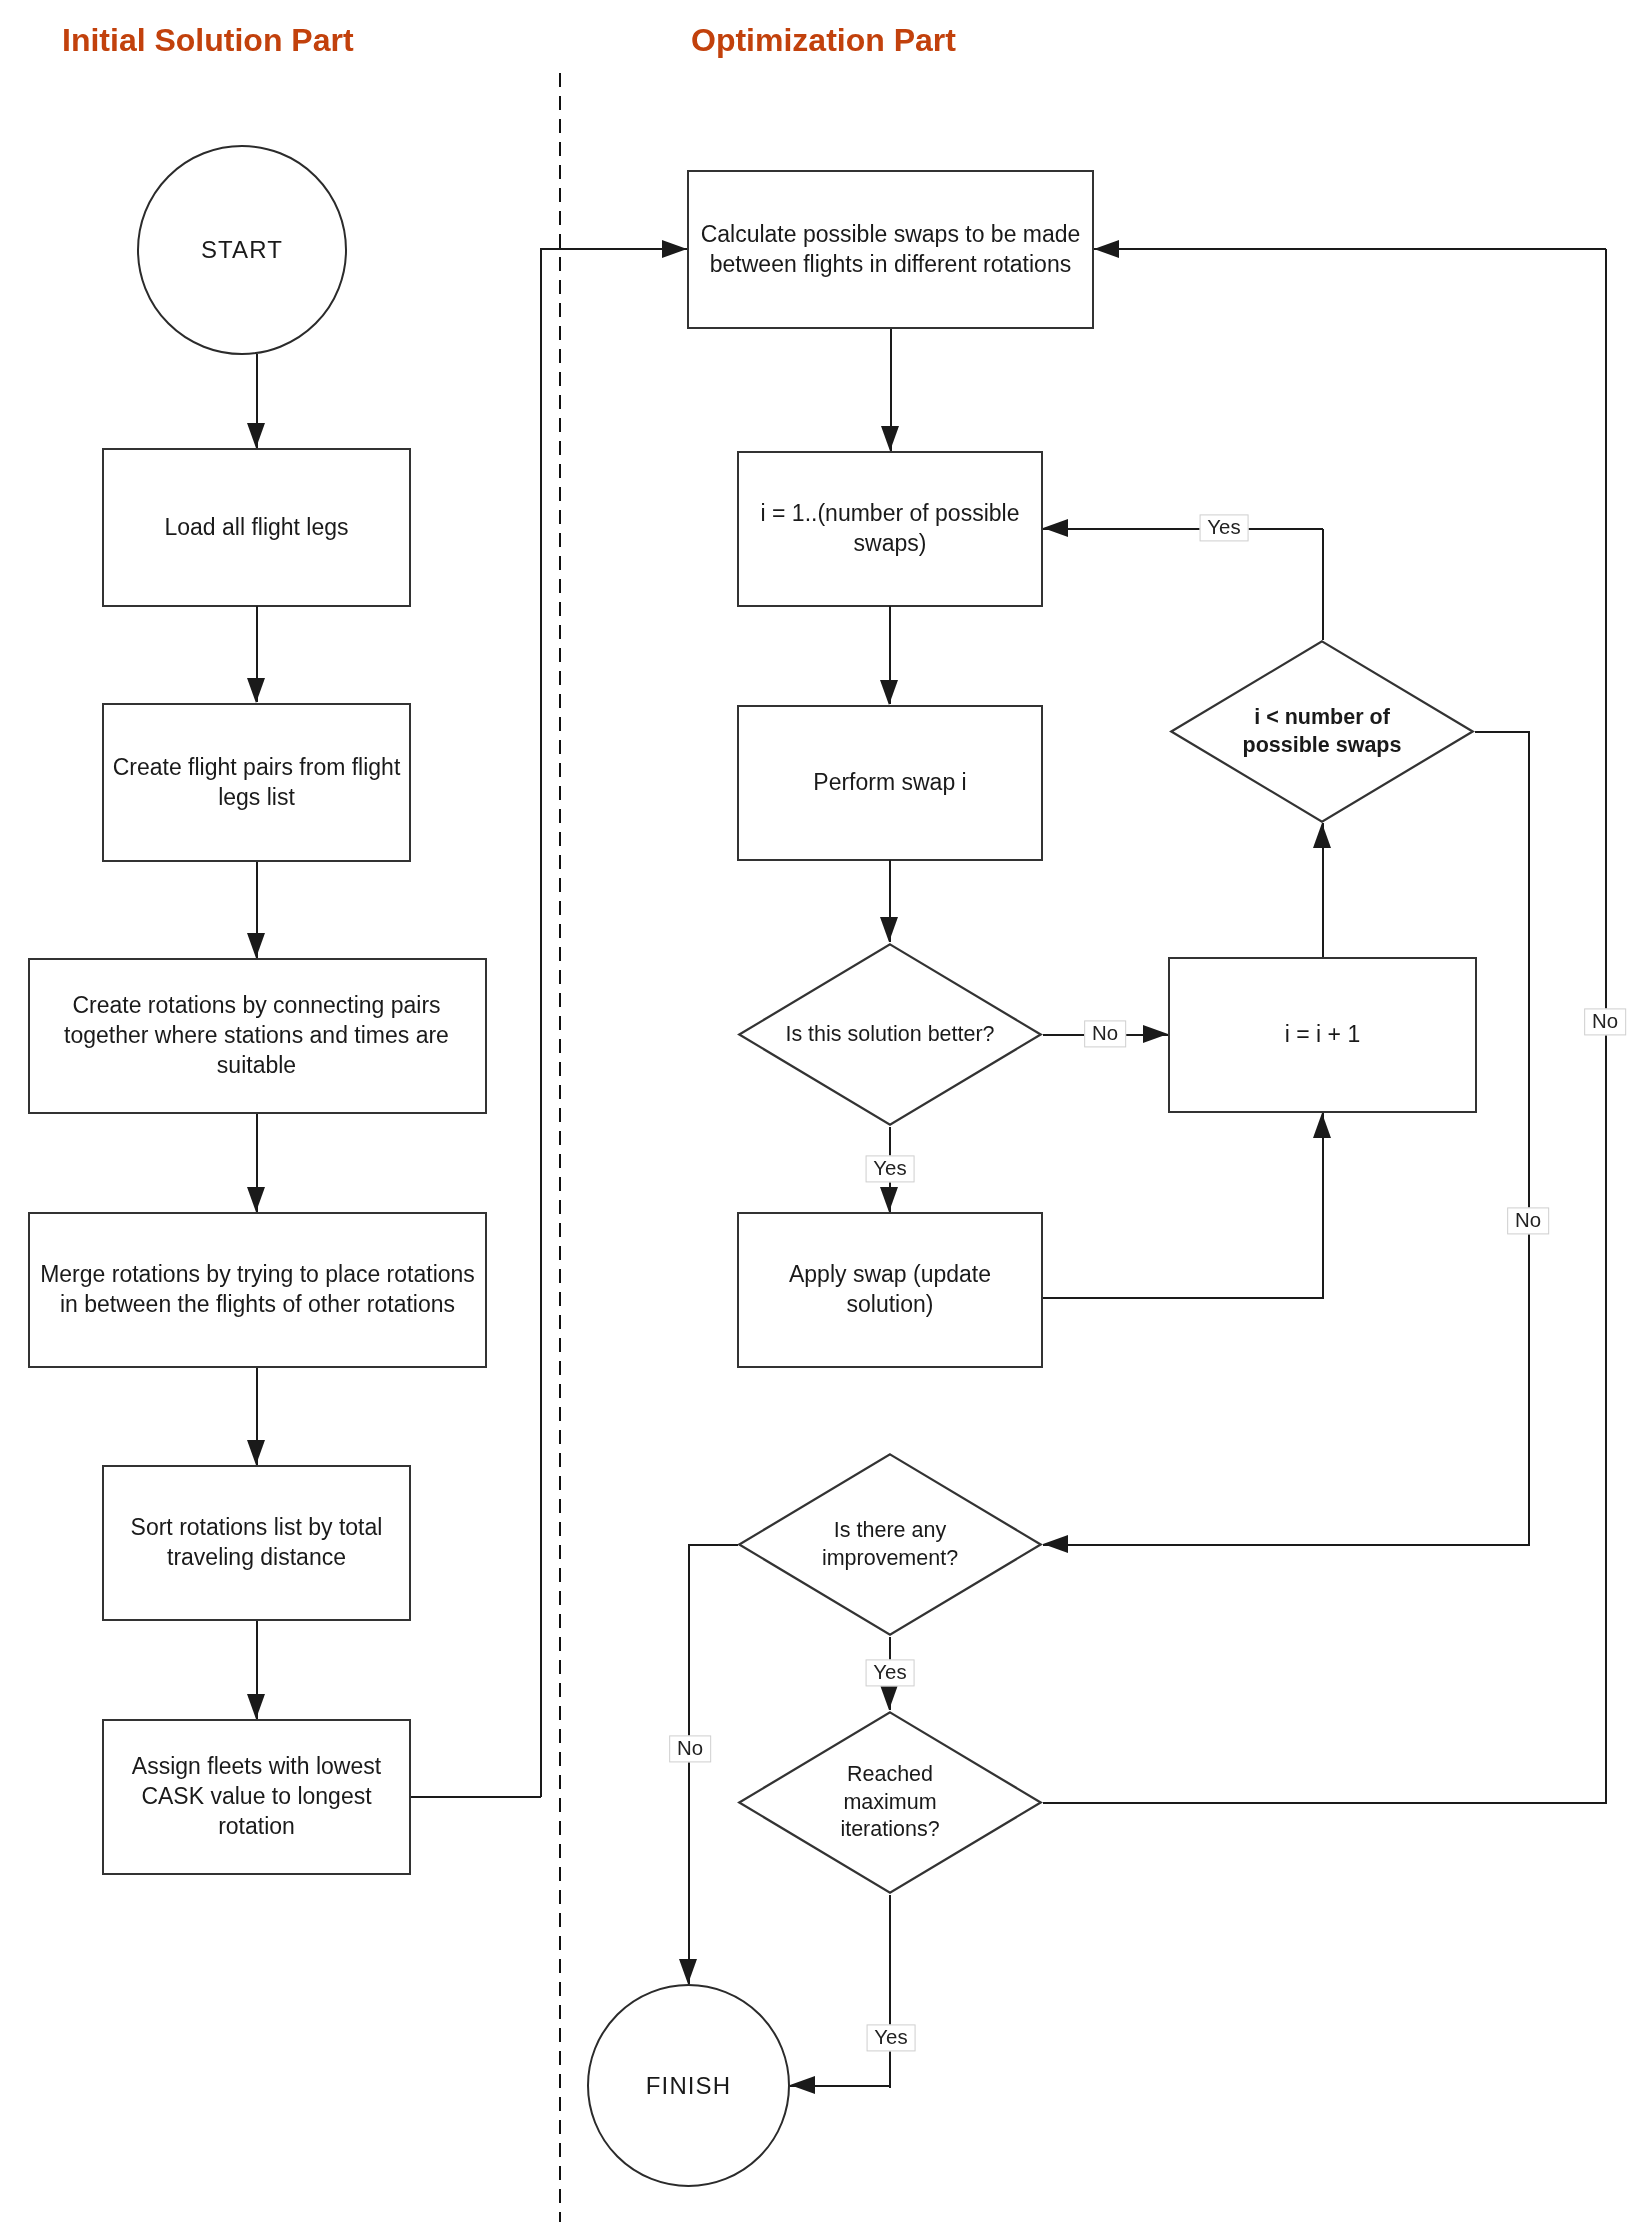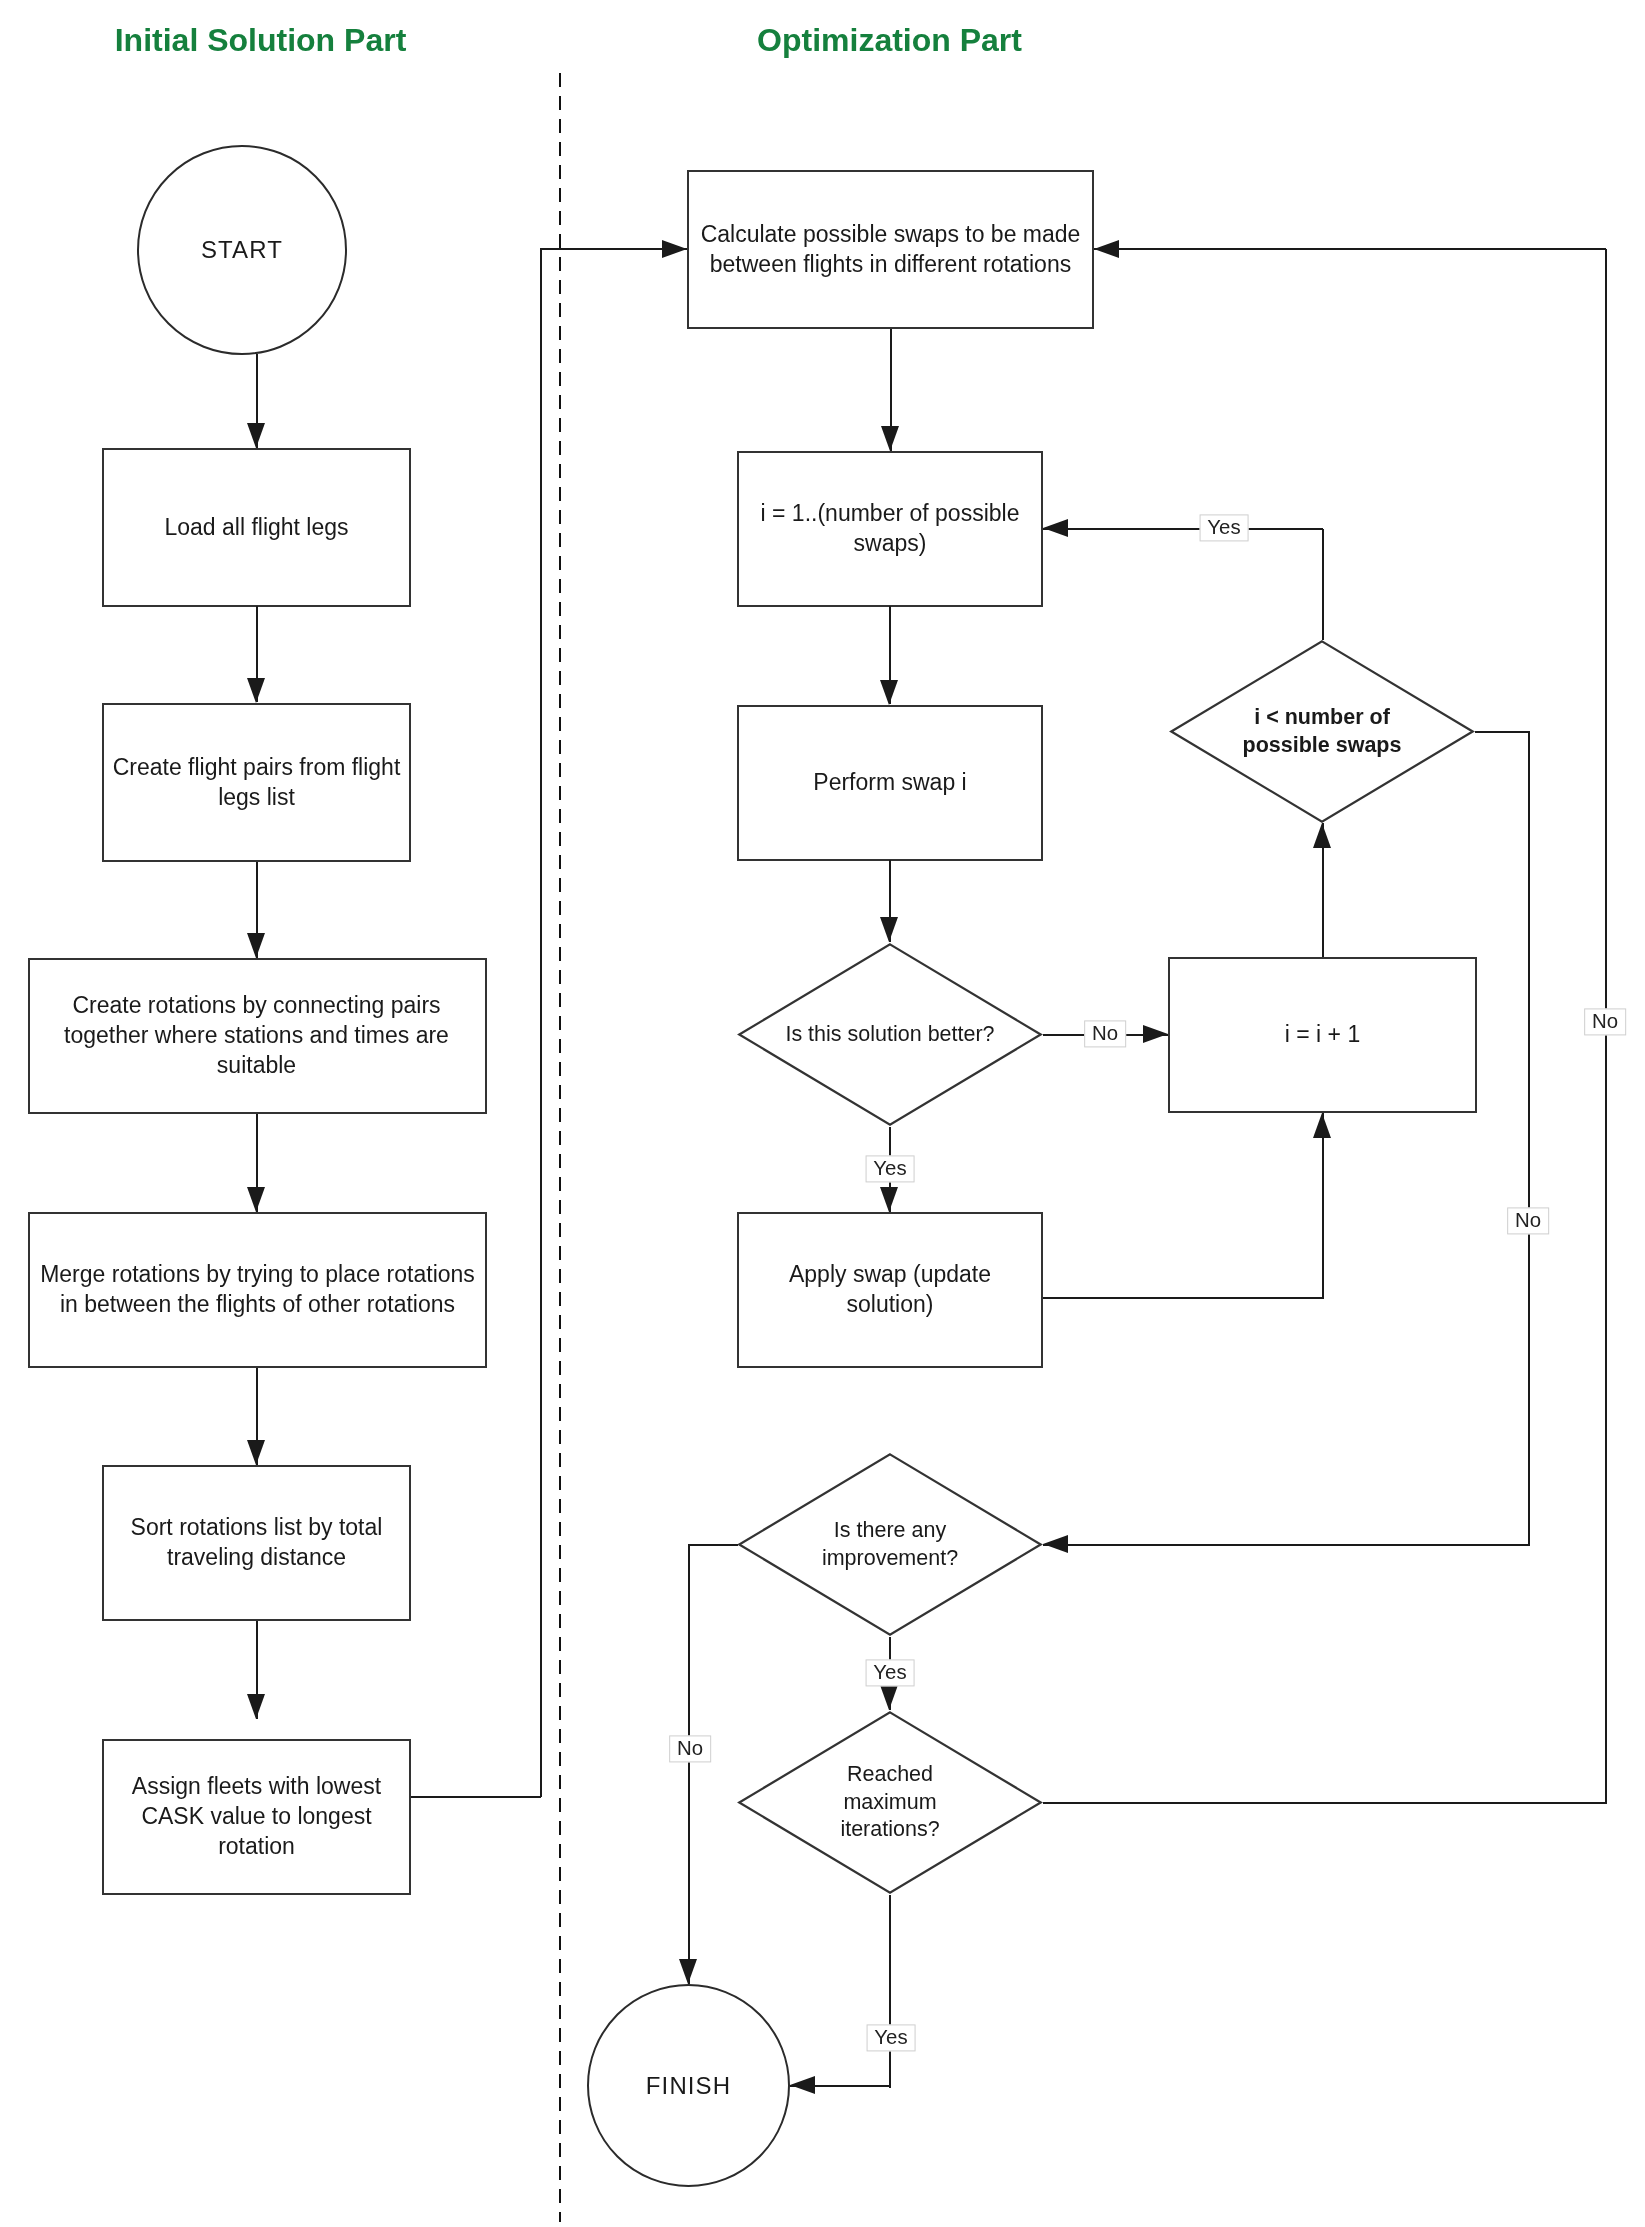--- a/index.html
+++ b/index.html
@@ -2,22 +2,22 @@
 <html style="font-size:9px"><head>
 <meta charset="utf-8">
 <style>
   html,body { margin:0; padding:0; background:#fff; }
   .canvas {
     position:relative; width:1645px; height:2227px; background:#ffffff;
     font-family:"Liberation Sans", sans-serif; color:#1a1a1a;
     overflow:hidden;
   }
   .title {
-    position:absolute; width:397px; text-align:center;
-    font-size:32px; font-weight:bold; color:#15803d;
+    position:absolute; width:397px; 
+    font-size:32px; font-weight:bold; color:#c2410c;
   }
   .divider {
     position:absolute; width:2.3px;
     background:repeating-linear-gradient(to bottom,#111 0 13.6px,transparent 13.6px 23px);
   }
   .box {
     position:absolute; border:2.3px solid #333; background:#fff;
     display:flex; align-items:center; justify-content:center;
     text-align:center; font-size:23px; line-height:1.3;
     padding:0 8px; box-sizing:border-box; color:#1a1a1a;
@@ -77,21 +77,21 @@
   </div>
 
   <div class="box" style="left:28px; top:1212px; width:459px; height:156px;">
     <span>Merge rotations by trying to place rotations in between the flights of other rotations</span>
   </div>
 
   <div class="box" style="left:102px; top:1465px; width:309px; height:156px;">
     <span>Sort rotations list by total traveling distance</span>
   </div>
 
-  <div class="box" style="left:102px; top:1719px; width:309px; height:156px;margin-top:20px;">
+  <div class="box" style="left:102px; top:1719px; width:309px; height:156px;">
     <span>Assign fleets with lowest CASK value to longest rotation</span>
   </div>
 
   <div class="box" style="left:687px; top:170px; width:407px; height:159px;">
     <span>Calculate possible swaps to be made between flights in different rotations</span>
   </div>
 
   <div class="box" style="left:737px; top:451px; width:306px; height:156px;">
     <span>i = 1..(number of possible swaps)</span>
   </div>

